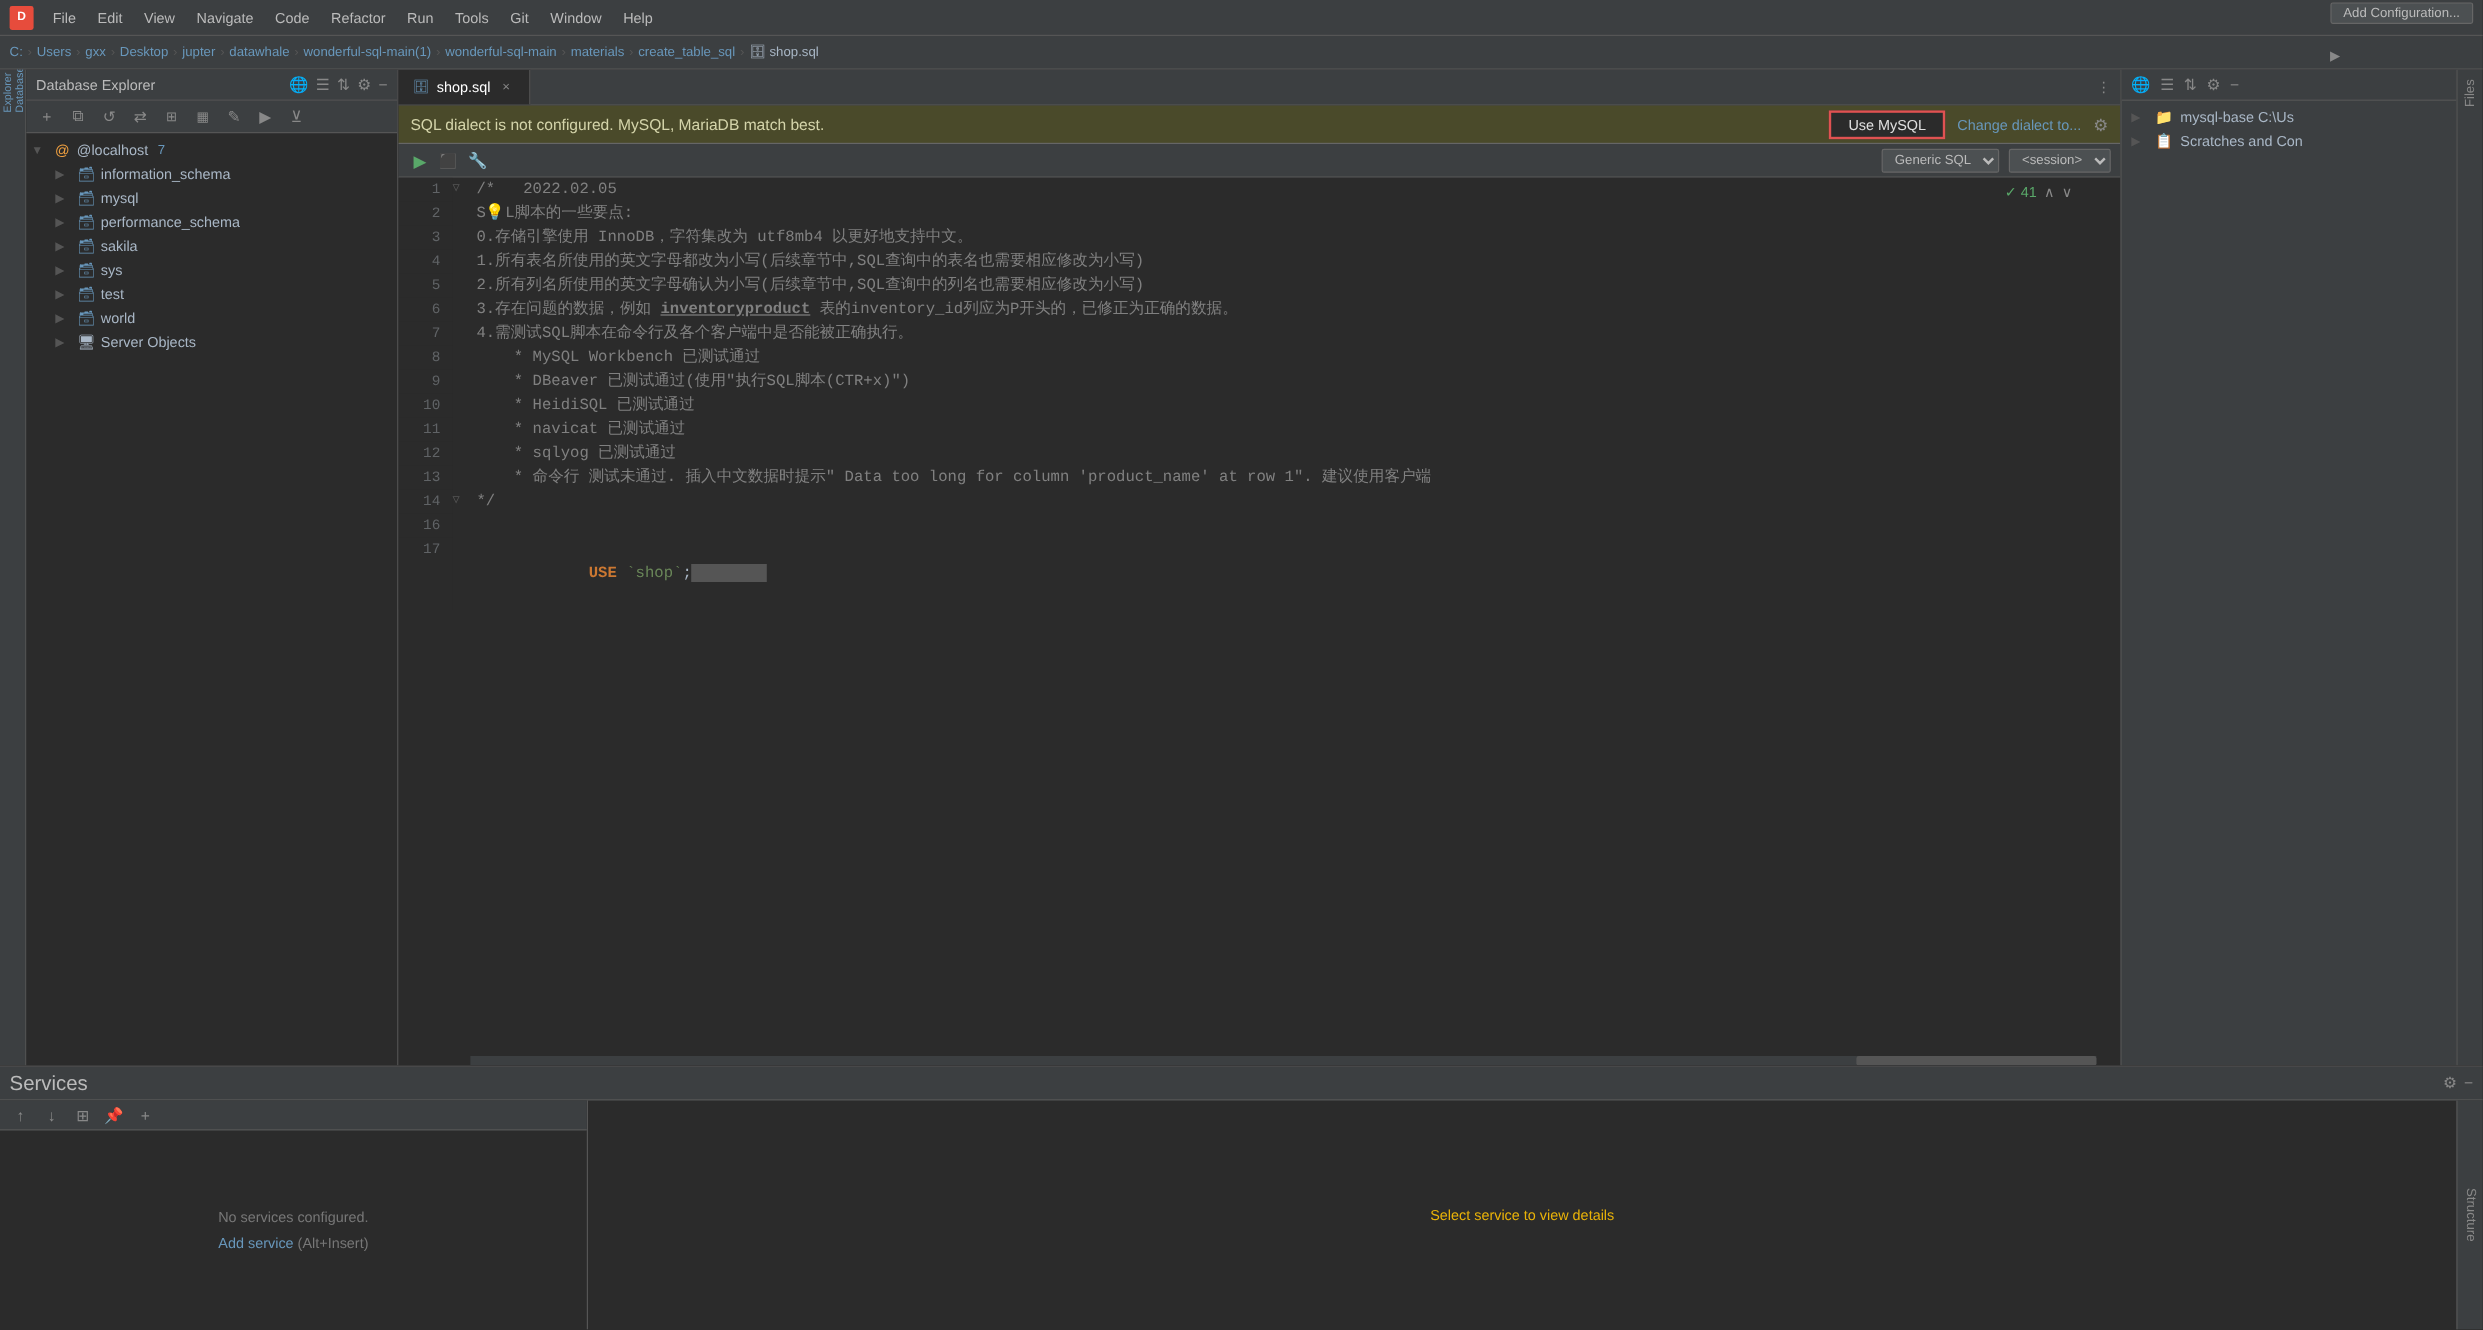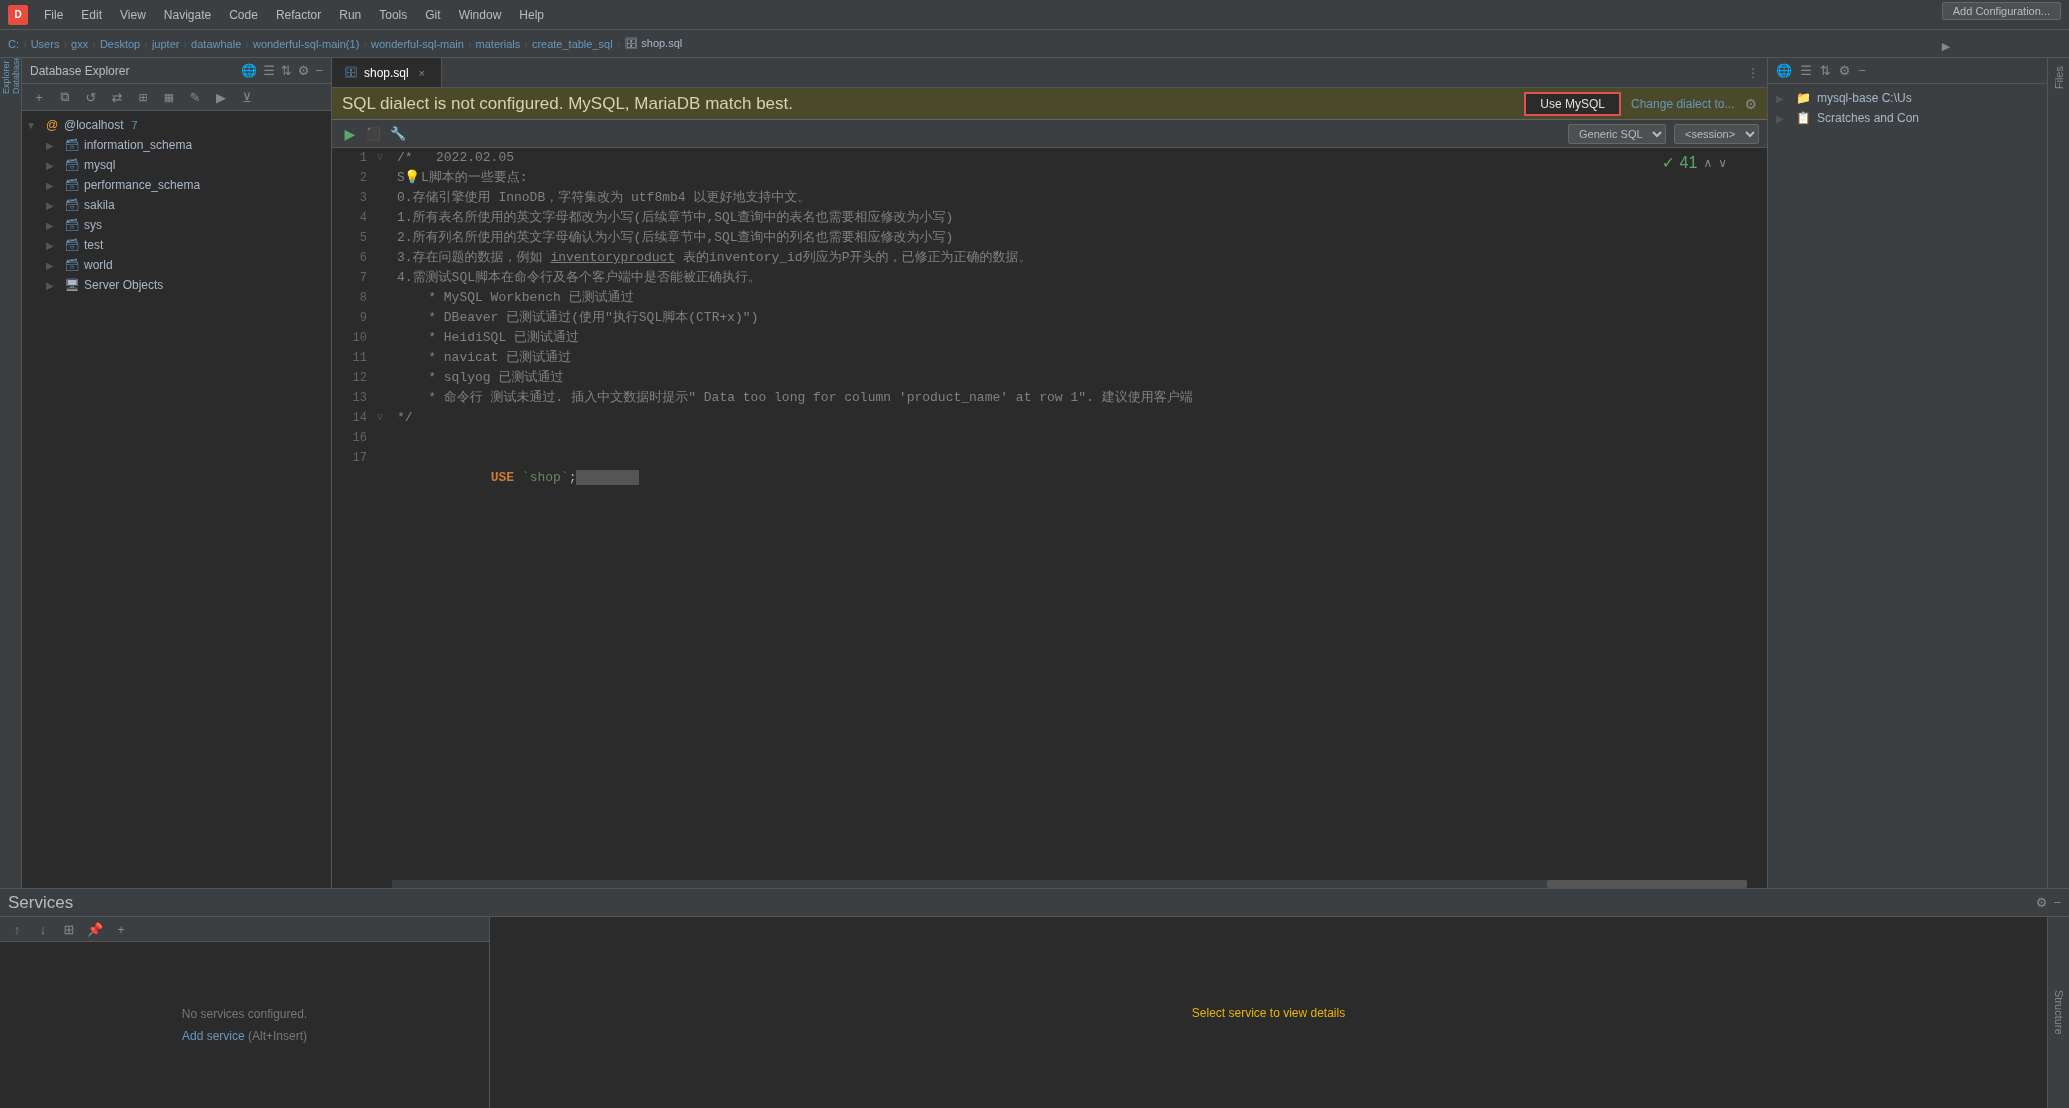--- a/index.html
+++ b/index.html
@@ -297,21 +297,21 @@
       display: flex;
       align-items: center;
       padding: 0 10px;
       height: 32px;
       gap: 10px;
       flex-shrink: 0;
       border-bottom: 1px solid #666;
     }
     .dialect-text {
       color: #d4d4aa;
-      font-size: 17px;
+      font-size: 13px;
       flex: 1;
     }
     .use-mysql-btn {
       background: #2b2b2b;
       border: 2px solid #e05252;
       color: #e0e0e0;
       padding: 3px 14px;
       cursor: pointer;
       font-size: 12px;
       font-weight: 500;
@@ -428,21 +428,21 @@
       align-items: center;
     }
     .line-content {
       flex: 1;
       padding-left: 4px;
       color: #a9b7c6;
       white-space: pre;
     }
     .kw { color: #cc7832; font-weight: bold; }
     .cm { color: #808080; }
-    .underline { text-decoration: underline; }
+    .underline { text-decoration: underline; font-weight: bold; }
     .tip-icon { color: #f0c040; }
 
     
     .right-panel {
       width: 280px;
       background: #3c3f41;
       border-left: 1px solid #555;
       display: flex;
       flex-direction: column;
       flex-shrink: 0;
@@ -560,21 +560,21 @@
 
     .editor-wrapper {
       position: relative;
       flex: 1;
       display: flex;
       overflow: hidden;
     }
 
     .line-count-badge {
       color: #59a869;
-      font-size: 16px;
+      font-size: 12px;
       display: flex;
       align-items: center;
       gap: 4px;
     }
 
     .fold-icon {
       color: #555;
       font-size: 10px;
     }
   </style>

